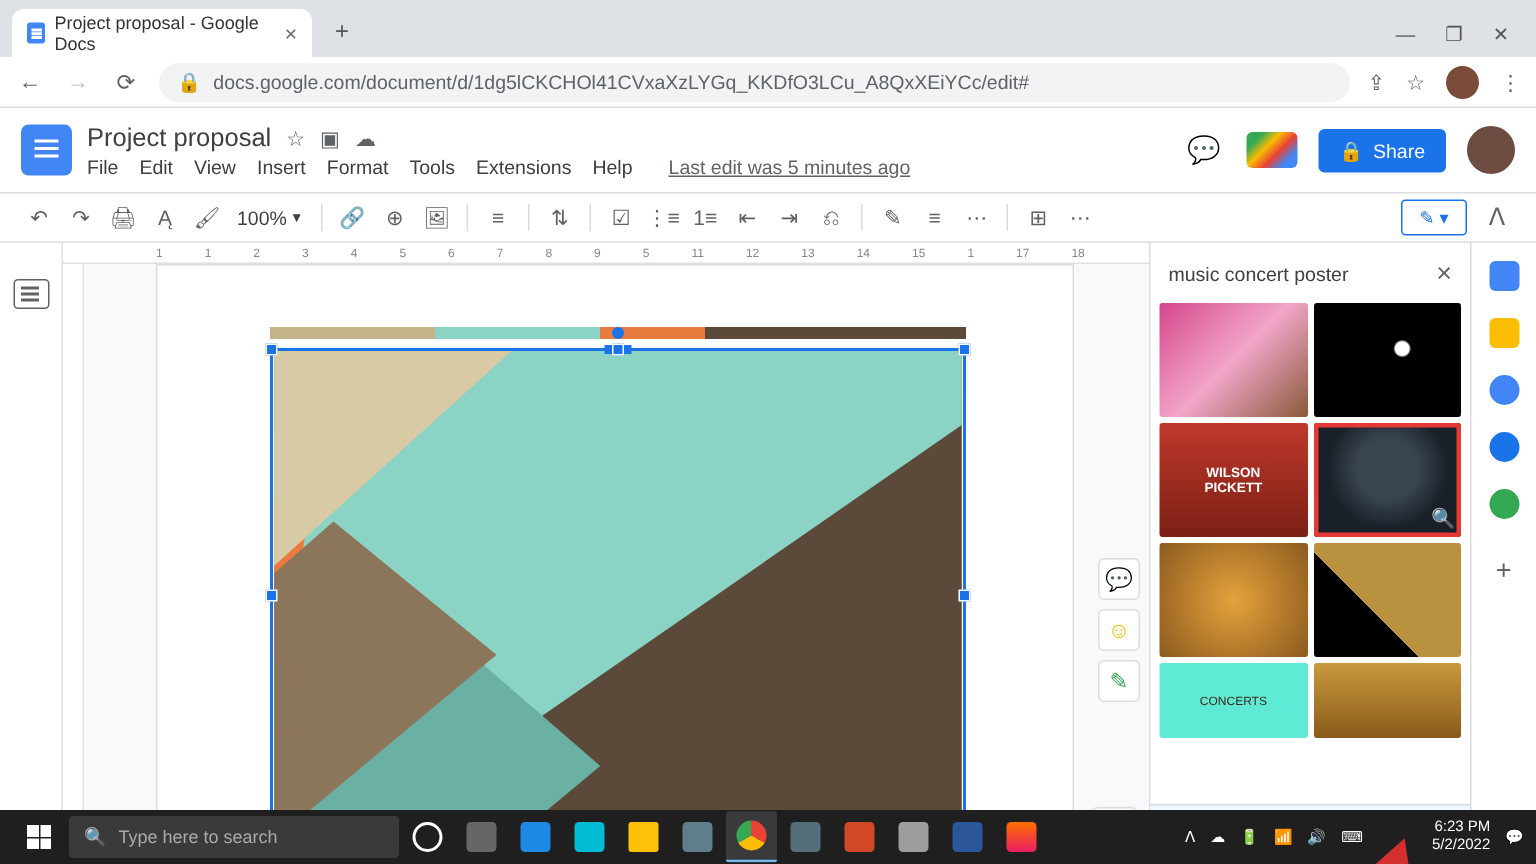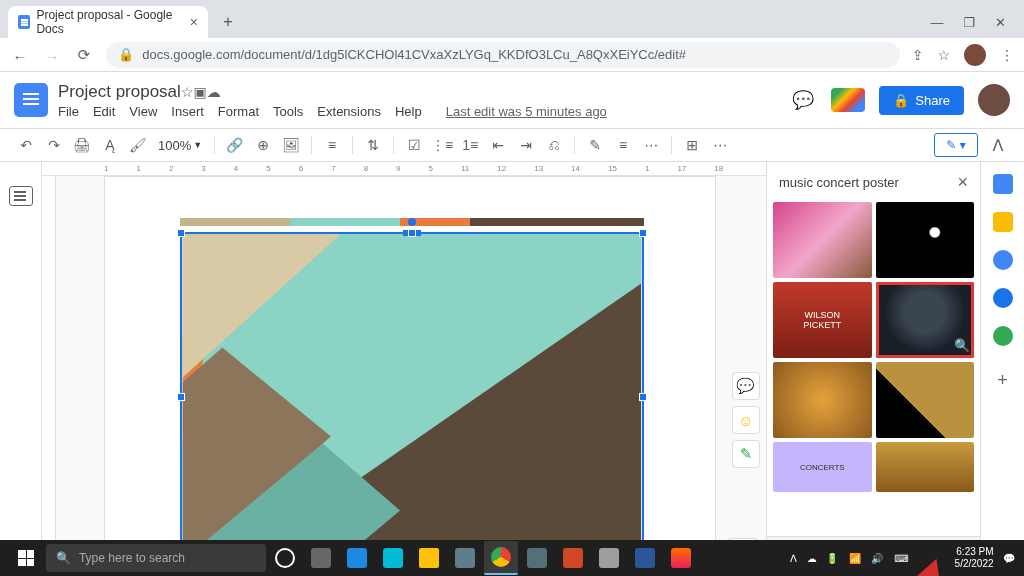--- a/index.html
+++ b/index.html
@@ -18,21 +18,21 @@
 .nav-btn { font-size: 15px; color: #5f6368; width: 20px; text-align: center; }
 .url-field { flex: 1; background: #f1f3f4; border-radius: 14px; height: 26px; display: flex; align-items: center; padding: 0 12px; font-size: 13px; color: #5f6368; gap: 8px; }
 .addr-right { display: flex; gap: 14px; align-items: center; color: #5f6368; font-size: 14px; }
 .avatar-sm { width: 22px; height: 22px; border-radius: 50%; background: #7b4b3a; }
 
 
 .docs-header { height: 56px; display: flex; align-items: center; padding: 0 14px; gap: 10px; }
 .docs-logo { width: 34px; height: 34px; background: #4285f4; border-radius: 5px; position: relative; }
 .docs-logo::after { content: ""; position: absolute; width: 16px; height: 2px; background: #fff; top: 10px; left: 9px; box-shadow: 0 5px 0 #fff, 0 10px 0 #fff; }
 .doc-title-area { display: flex; flex-direction: column; gap: 2px; }
-.doc-title-row { display: flex; align-items: center; }
+.doc-title-row { display: flex; align-items: center; gap: 10px; }
 .doc-title { font-size: 17px; color: #3c4043; }
 .title-icon { color: #5f6368; font-size: 14px; }
 .menubar { display: flex; gap: 14px; font-size: 13px; color: #3c4043; }
 .last-edit { color: #5f6368; text-decoration: underline; margin-left: 10px; text-align: center; }
 .docs-header-right { margin-left: auto; display: flex; align-items: center; gap: 14px; }
 .chat-icon { width: 28px; height: 28px; display: flex; align-items: center; justify-content: center; color: #5f6368; font-size: 18px; }
 .meet-icon { width: 34px; height: 24px; background: linear-gradient(135deg, #34a853 20%, #fbbc05 40%, #ea4335 60%, #4285f4 80%); border-radius: 4px; position: relative; }
 .share-btn { background: #1a73e8; color: #fff; padding: 7px 14px; border-radius: 4px; font-size: 13px; display: flex; align-items: center; gap: 6px; }
 .profile-lg { width: 32px; height: 32px; border-radius: 50%; background: #6d4c41; }
 
@@ -289,31 +289,31 @@
     <div class="sp-header">
       <span>music concert poster</span>
       <span class="sp-close">×</span>
     </div>
     <div class="sp-results">
       <div class="sp-row">
         <div class="sp-img" style="background:linear-gradient(135deg,#d6468c,#f2a6c9,#8a5a3a)"></div>
         <div class="sp-img" style="background:radial-gradient(circle at 60% 40%,#fff 0 6%,#000 8%)"></div>
       </div>
       <div class="sp-row">
-        <div class="sp-img" style="background:linear-gradient(#c0392b,#7b1f14);display:flex;align-items:center;justify-content:center;color:#fff;font-size:9px;font-weight:normal;text-align:center">WILSON<br>PICKETT</div>
+        <div class="sp-img" style="background:linear-gradient(#c0392b,#7b1f14);display:flex;align-items:center;justify-content:center;color:#fff;font-size:9px;font-weight:bold;text-align:center">WILSON<br>PICKETT</div>
         <div class="sp-img selected" style="background:radial-gradient(circle at 50% 40%,#3a4550 0 30%,#1a2028 60%)">
           <span class="magnify">🔍</span>
         </div>
       </div>
       <div class="sp-row">
         <div class="sp-img" style="background:radial-gradient(circle,#e6a23c,#8b5a1f)"></div>
         <div class="sp-img" style="background:linear-gradient(45deg,#000 40%,#b8923e 40%)"></div>
       </div>
       <div class="sp-row" style="height:50px">
-        <div class="sp-img" style="background:#c4b5fd;display:flex;align-items:center;justify-content:center;font-size:8px;color:#3a2a18">CONCERTS</div>
+        <div class="sp-img" style="background:#5eead4;display:flex;align-items:center;justify-content:center;font-size:8px;color:#3a2a18">CONCERTS</div>
         <div class="sp-img" style="background:linear-gradient(#c79a3e,#8a5a1a)"></div>
       </div>
     </div>
     <div class="sp-footer">
       <span class="sp-cancel">×</span>
       <span class="sp-replace">REPLACE</span>
     </div>
     <div class="red-arrow"></div>
   </div>
 

